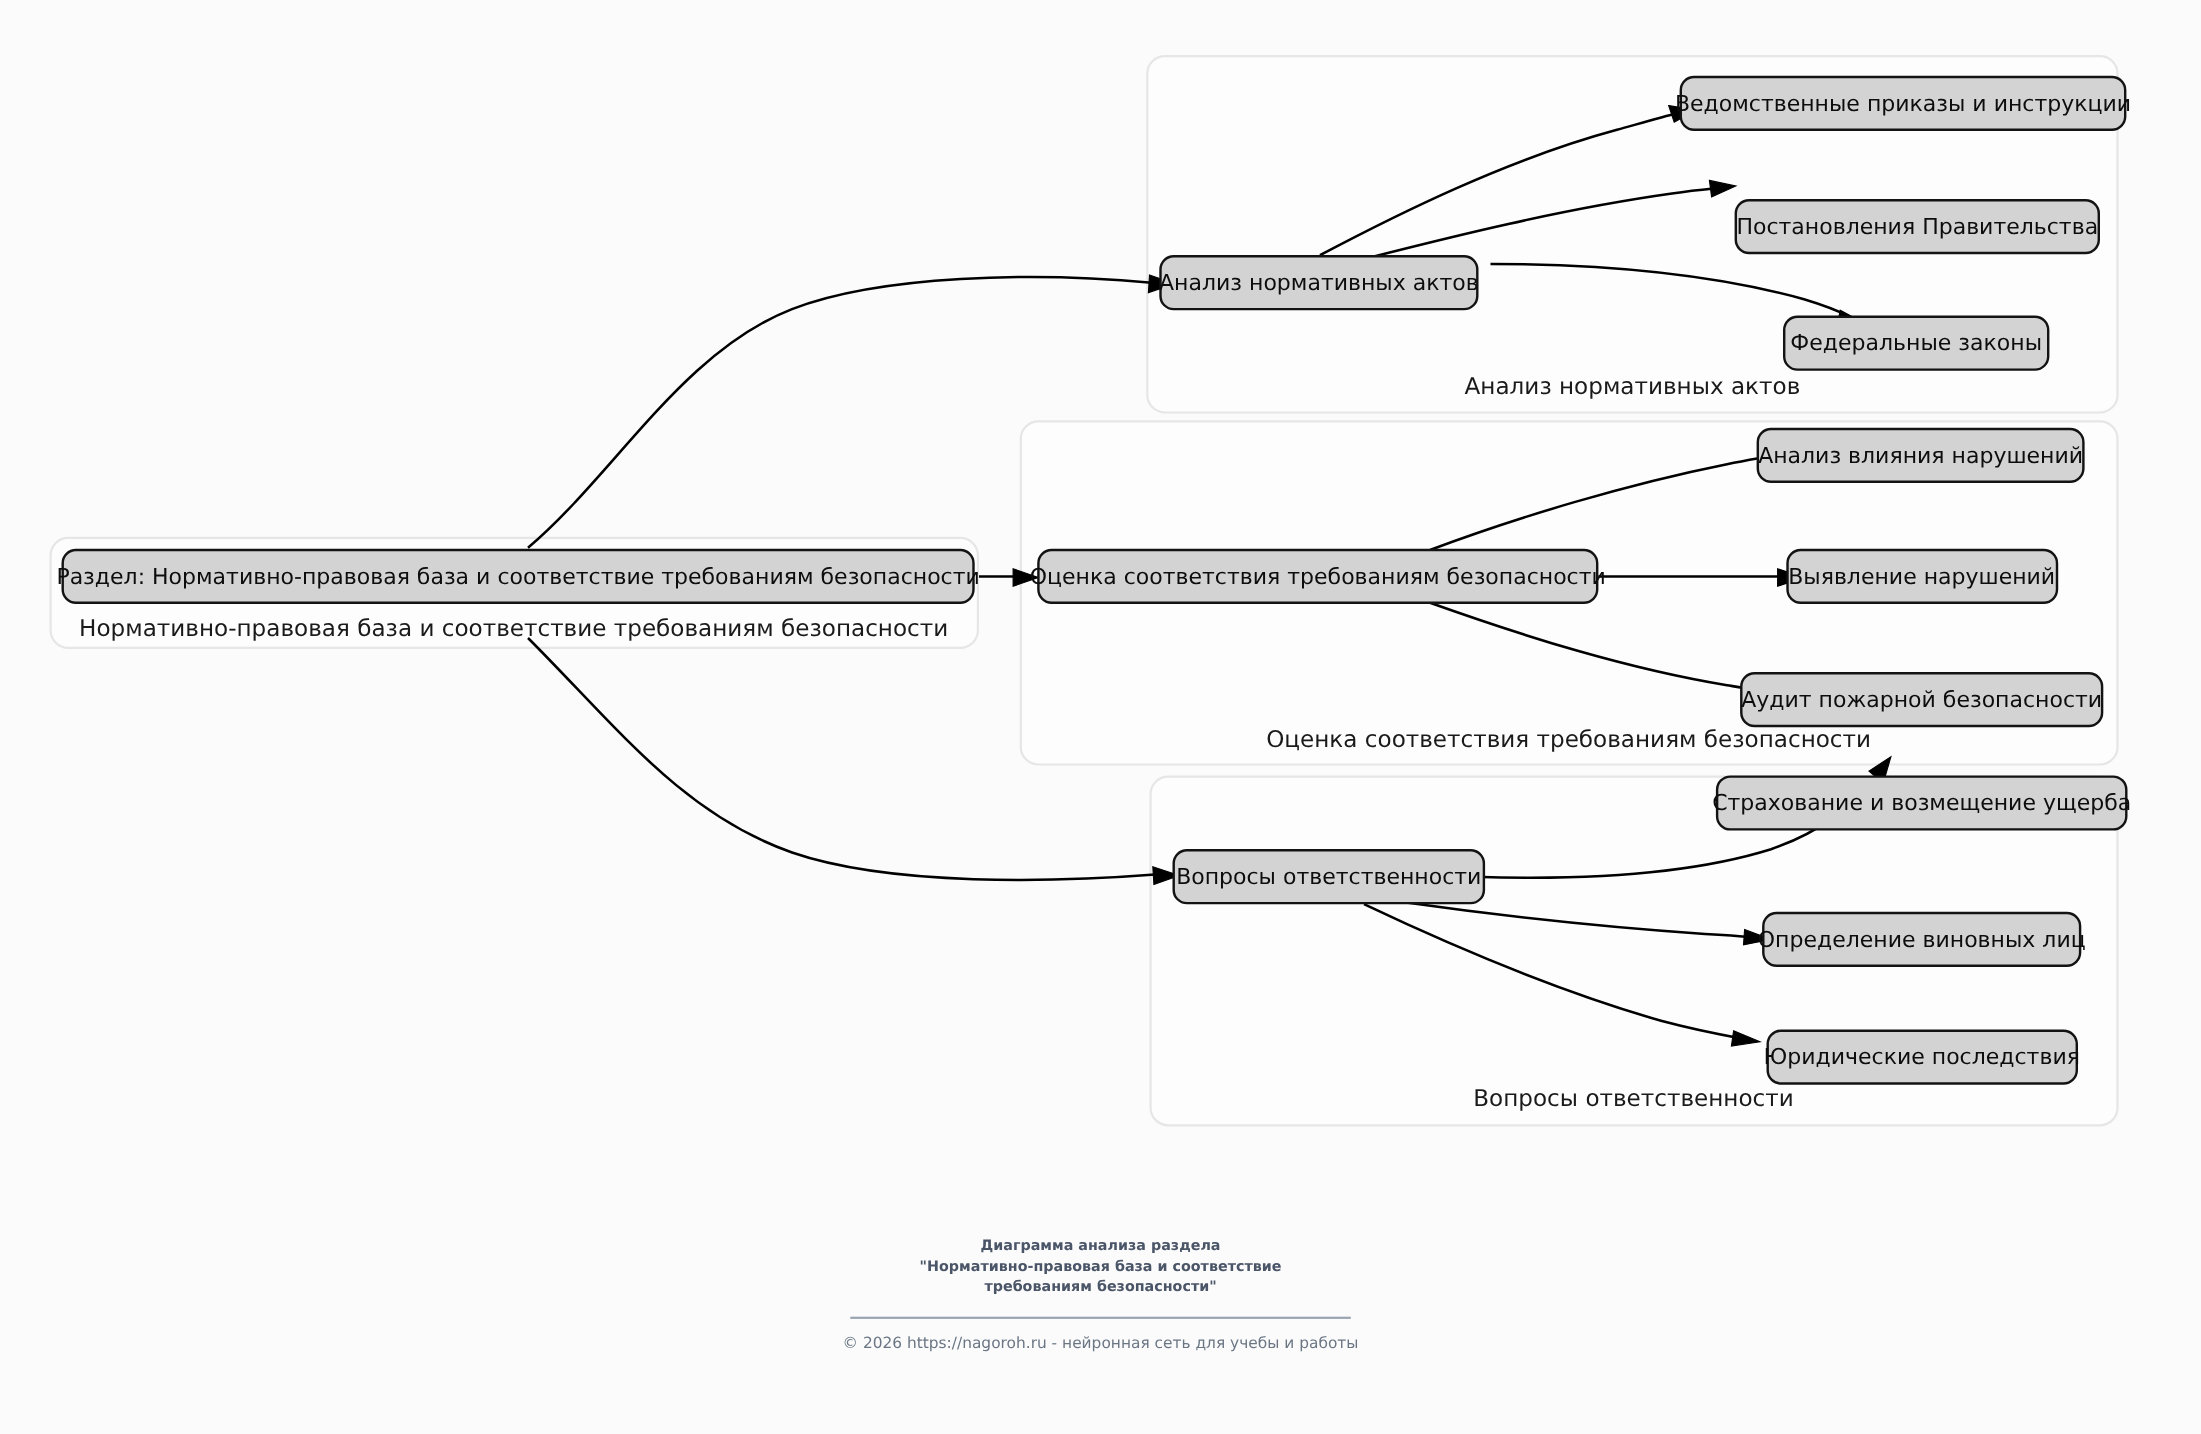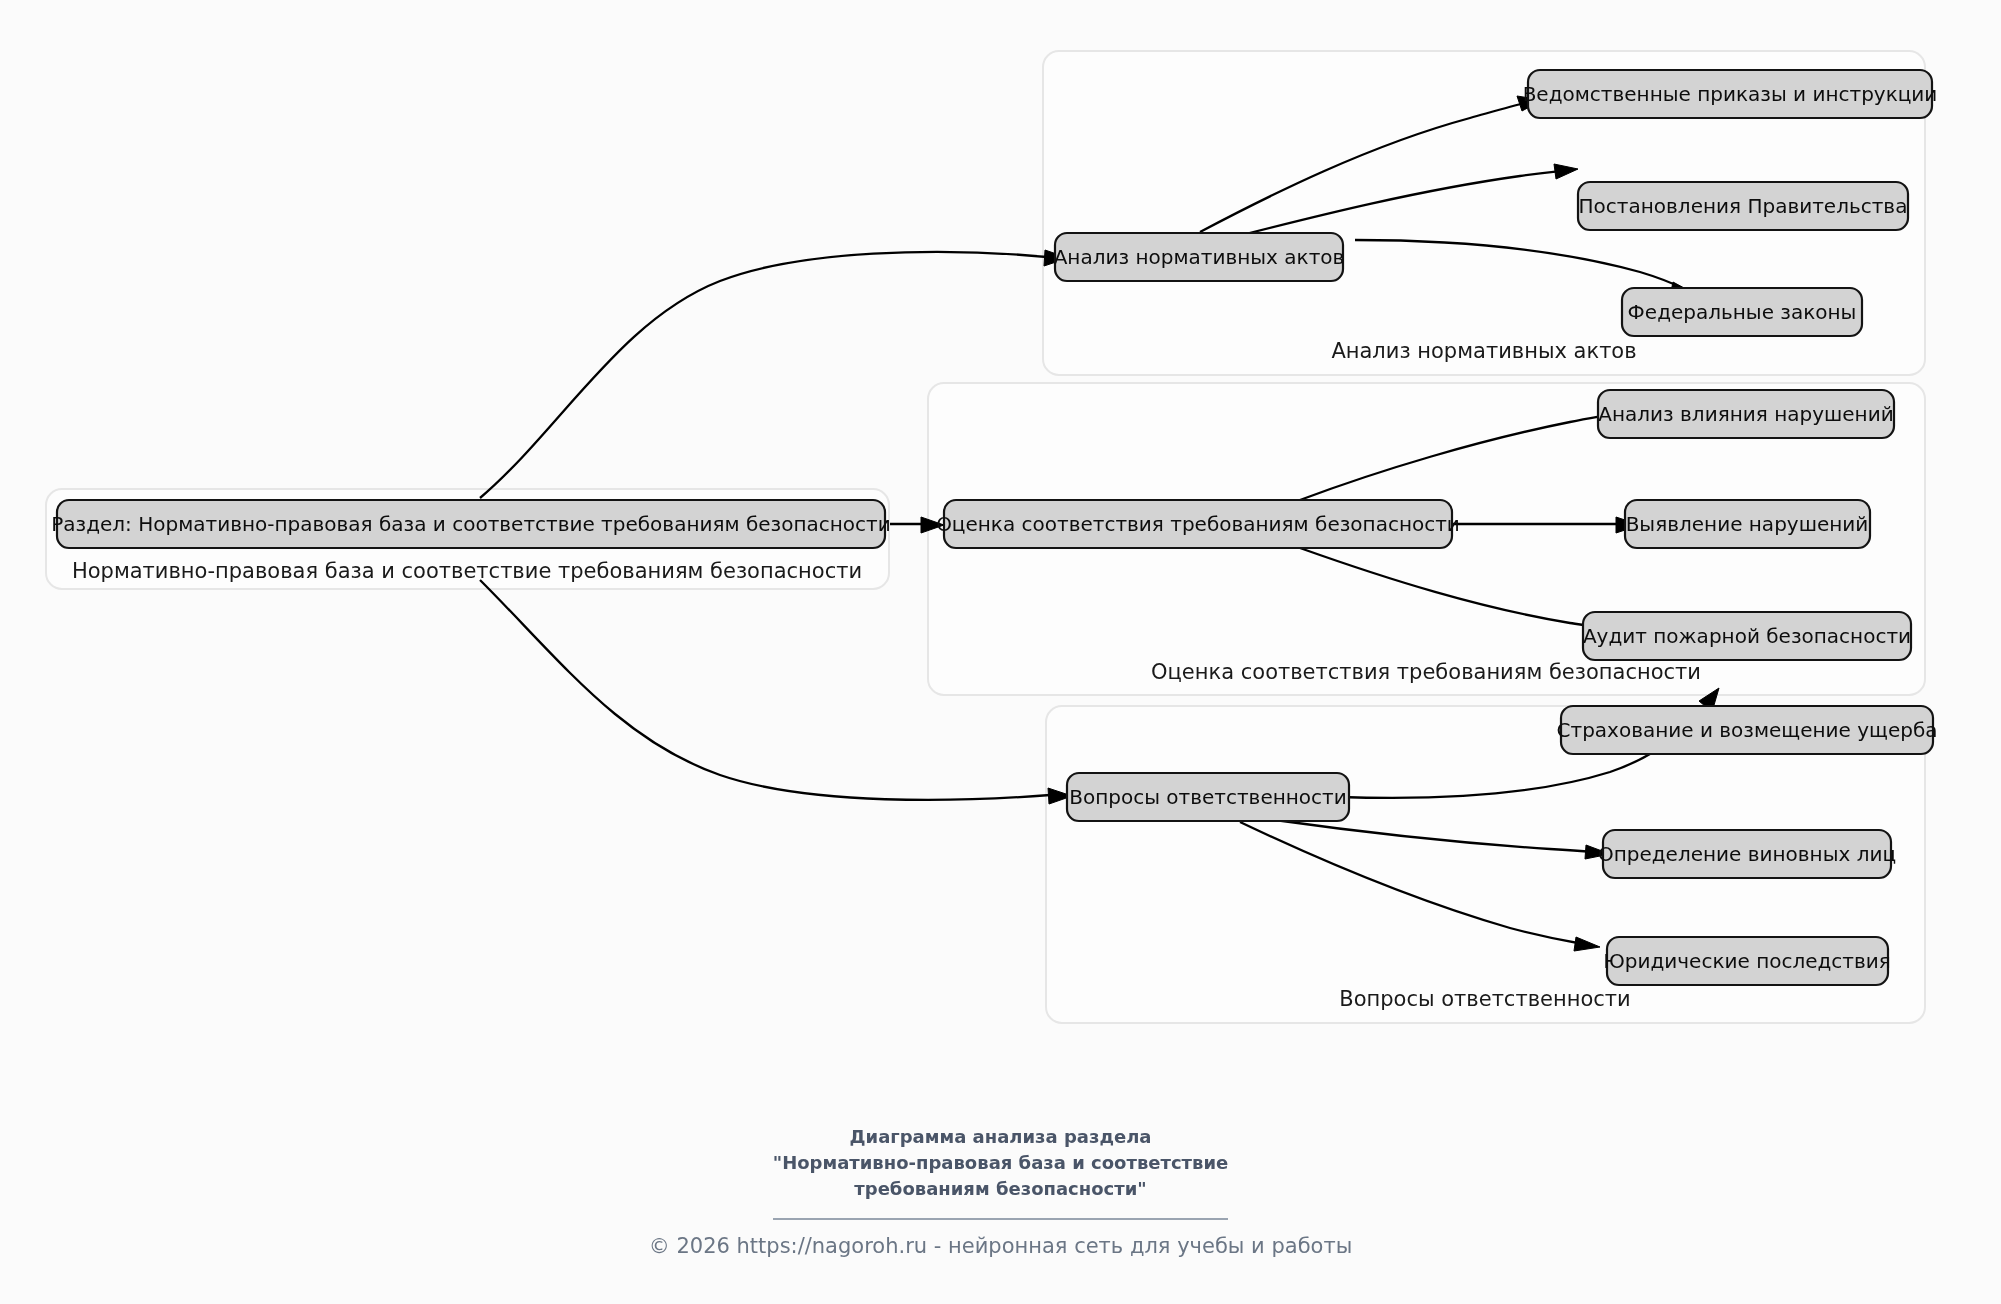--- a/index.html
+++ b/index.html
@@ -62,35 +62,35 @@
     stroke-width: 1;
   }
   .footer {
     position: absolute;
     left: 0;
     width: 2001px;
     text-align: center;
   }
   .footer-title {
     font-family: "DejaVu Sans", sans-serif;
-    font-size: 18px;
+    font-size: 13px;
     font-weight: bold;
     color: #4a5568;
     line-height: 1.45;
     white-space: pre-line;
   }
   .footer-rule {
     width: 455px;
     height: 0;
     margin: 16px auto 14px auto;
     border-top: 2px solid #9aa4b1;
   }
   .footer-copy {
     font-family: "DejaVu Sans", sans-serif;
-    font-size: 21px;
+    font-size: 14px;
     color: #6b7685;
   }
 </style>
 </head>
 <body>
 
 <div id="canvas">
 
   <svg class="layer" viewBox="0 0 2001 1304">
 

